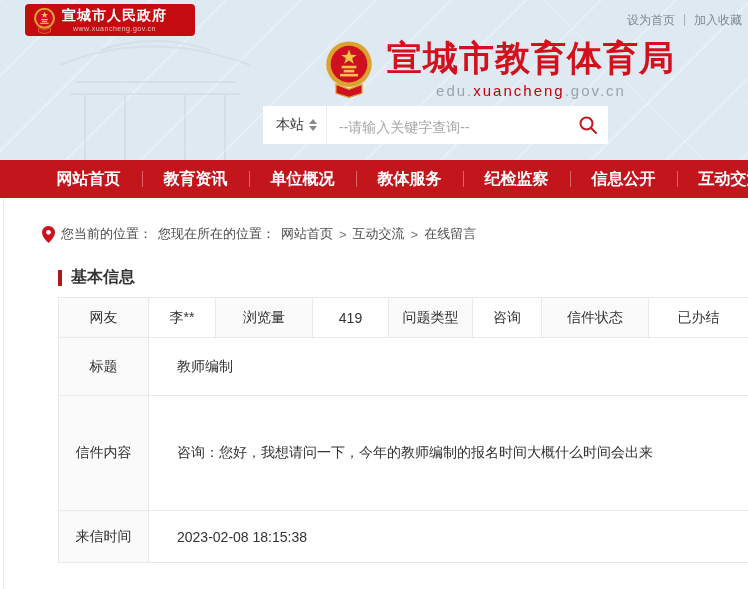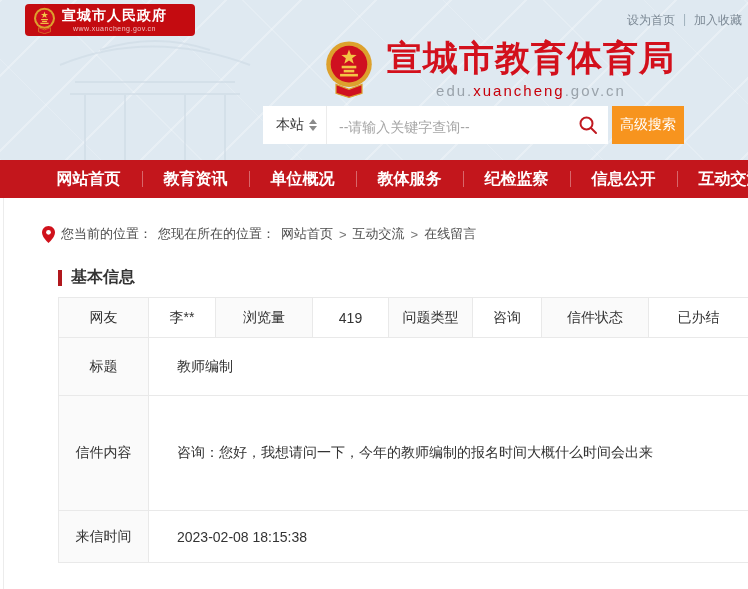--- a/index.html
+++ b/index.html
@@ -143,21 +143,20 @@
         </div>
         <div class="vsep"></div>
         <input type="text" placeholder="--请输入关键字查询--" style="">
         <div class="mag-btn">
           <svg width="20" height="20" viewBox="0 0 20 20">
             <circle cx="8.5" cy="8.5" r="6" fill="none" stroke="#c0181f" stroke-width="2"></circle>
             <line x1="13" y1="13" x2="18" y2="18" stroke="#c0181f" stroke-width="2" stroke-linecap="round"></line>
           </svg>
         </div>
       </div>
-      <div class="adv-btn">高级搜索</div>
     </div>
   </div>
 
   <div class="nav">
     <div class="nav-item">网站首页</div>
     <div class="nav-item">教育资讯</div>
     <div class="nav-item">单位概况</div>
     <div class="nav-item">教体服务</div>
     <div class="nav-item">纪检监察</div>
     <div class="nav-item">信息公开</div>

